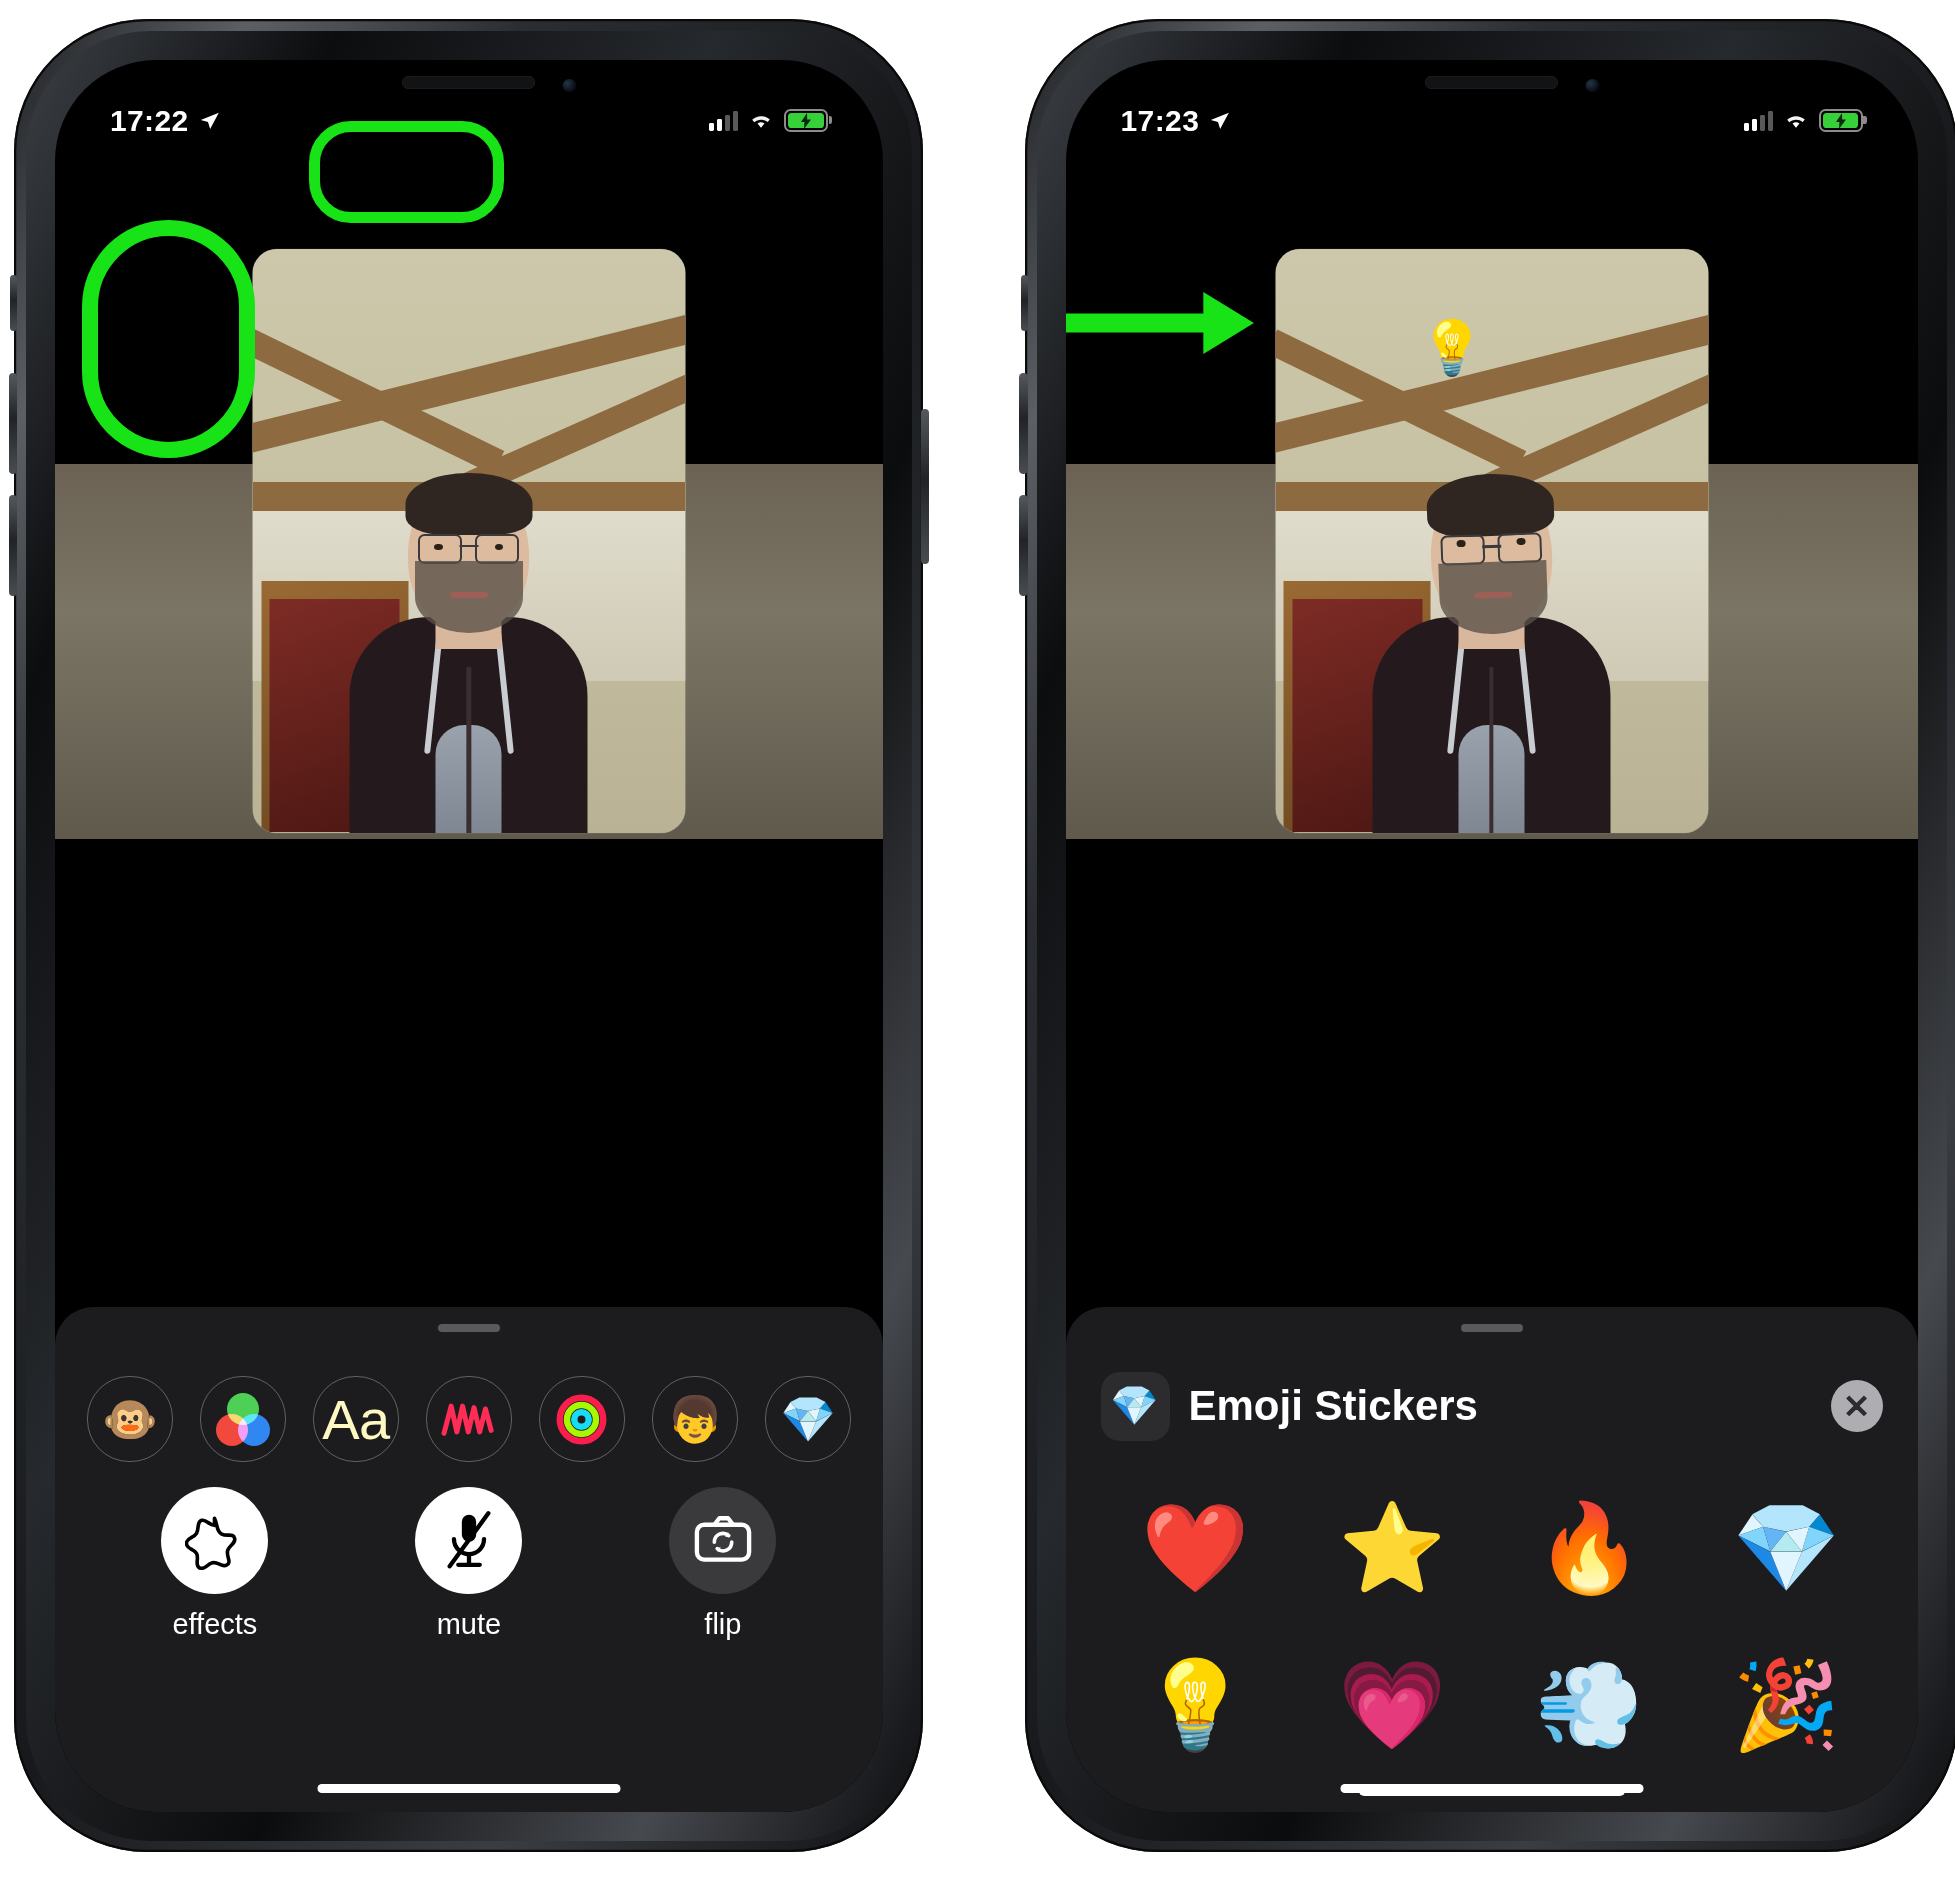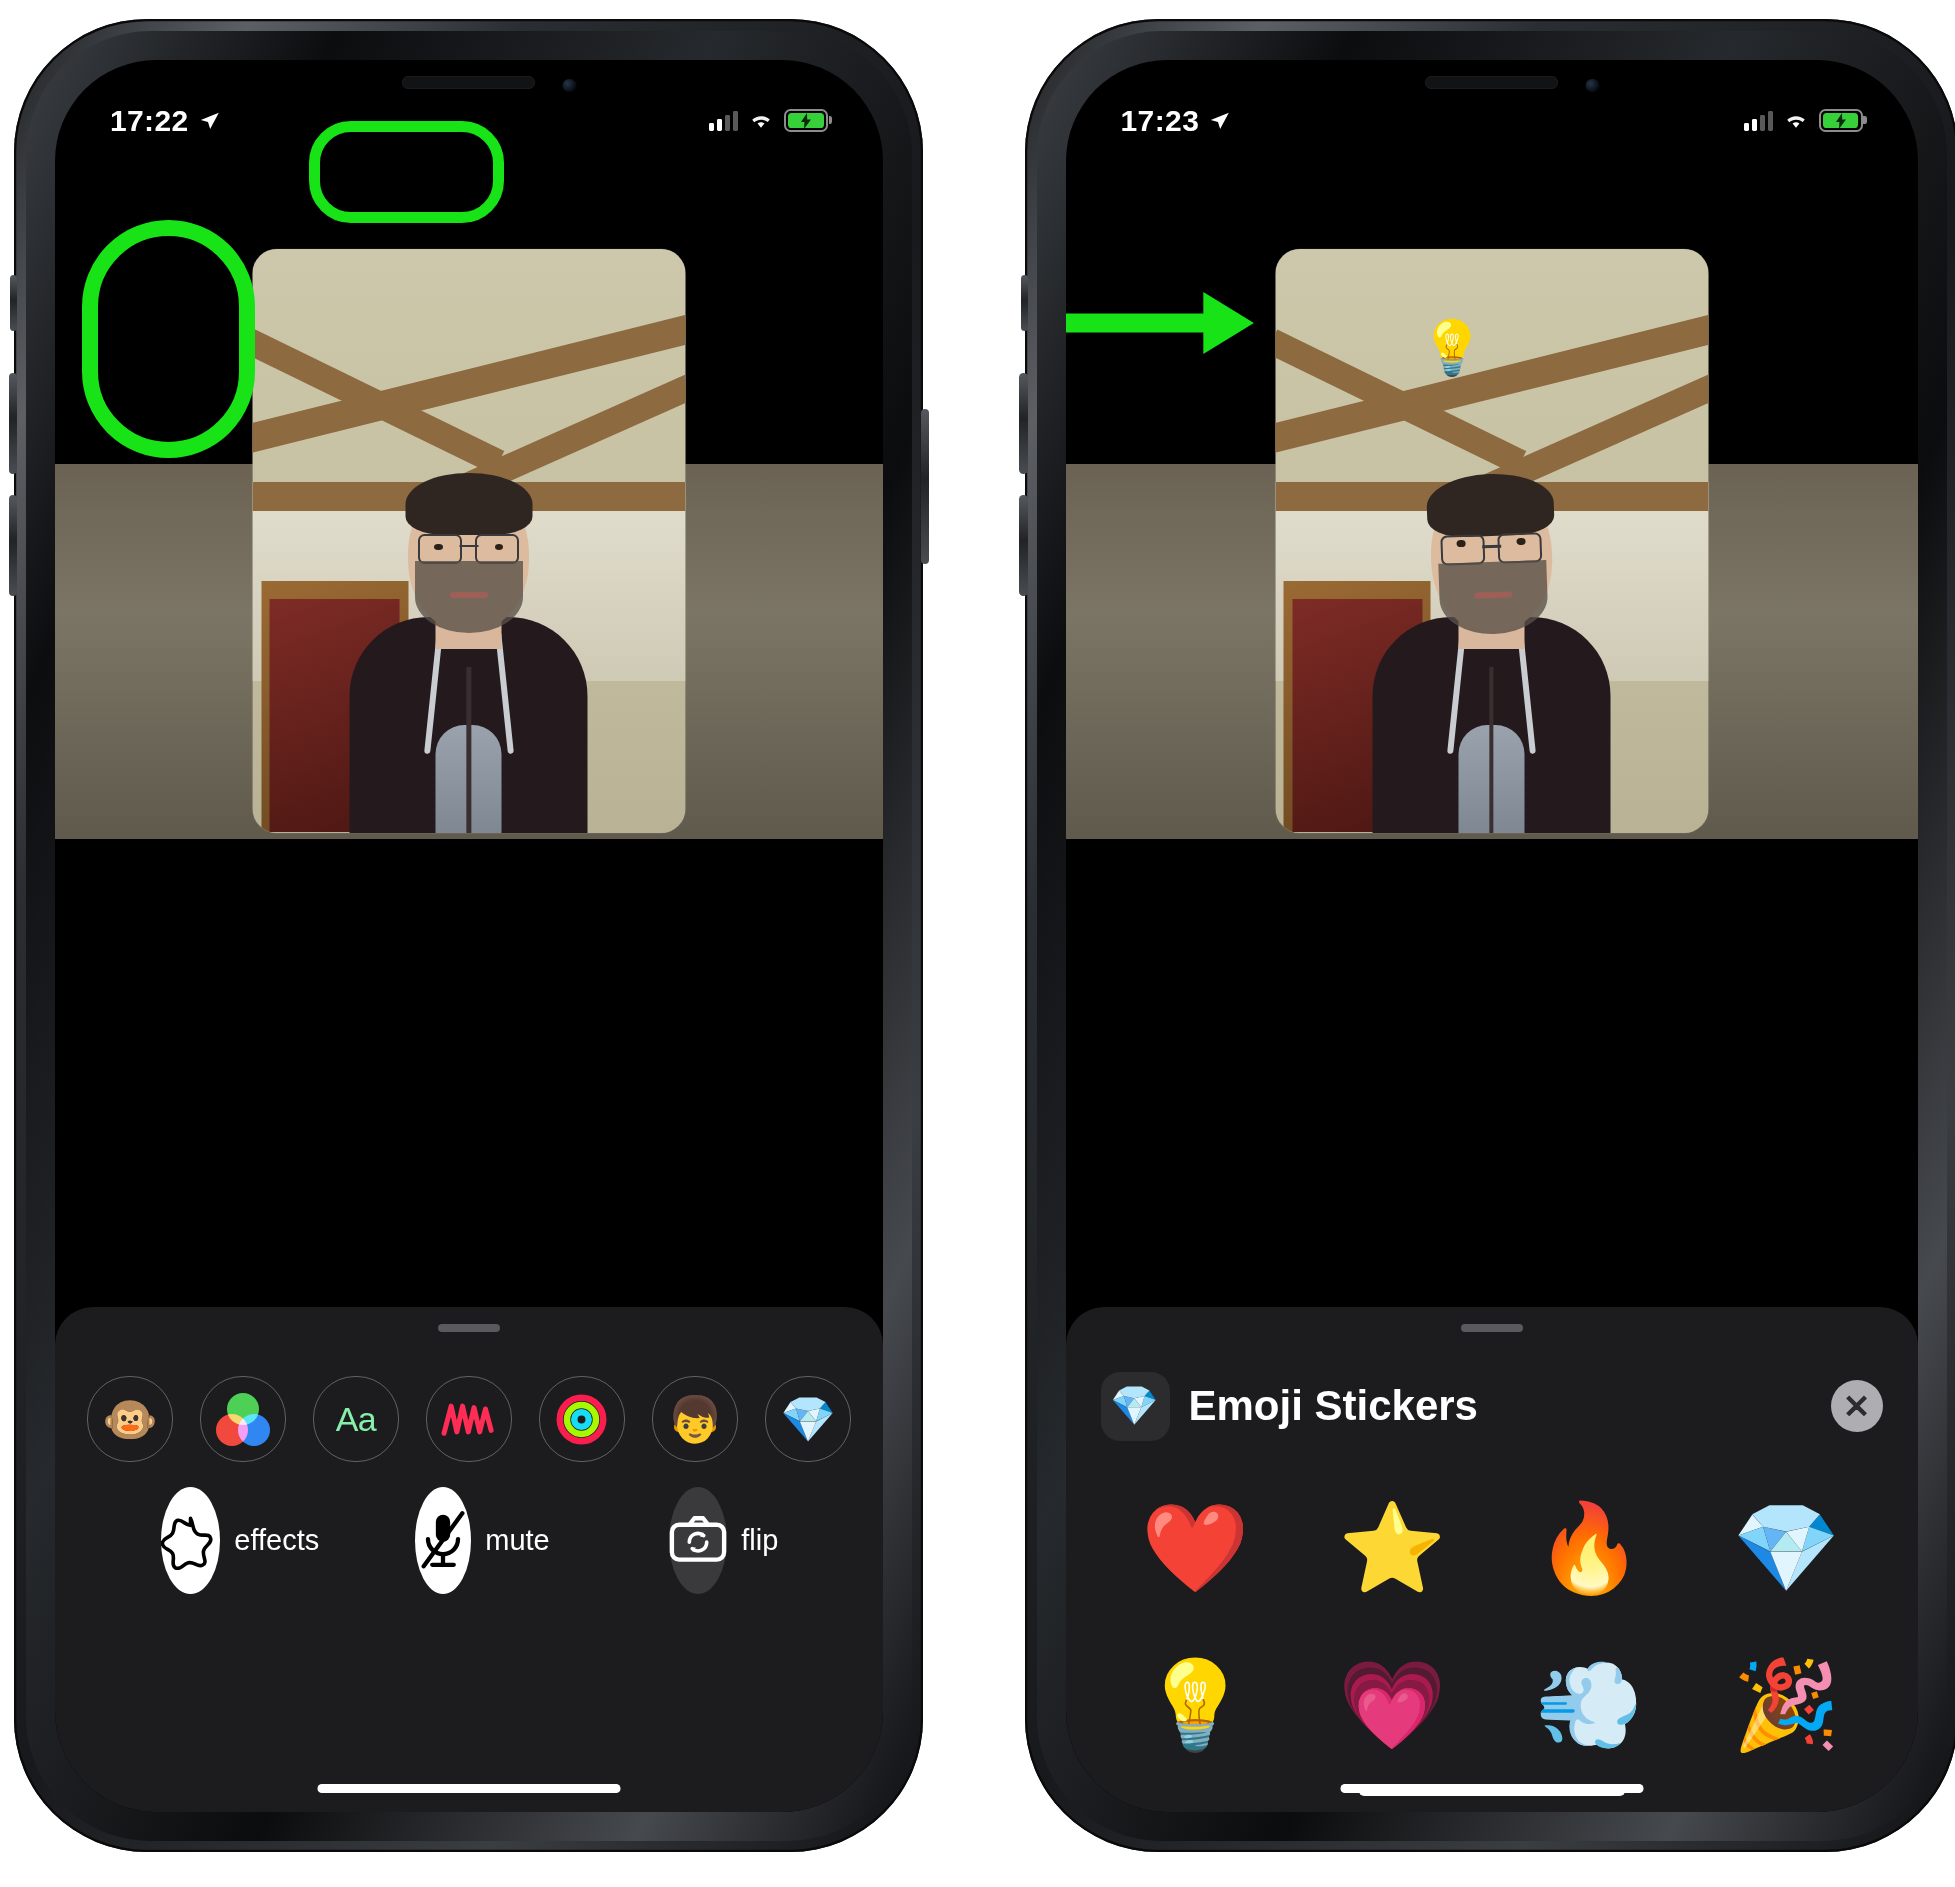--- a/index.html
+++ b/index.html
@@ -103,30 +103,30 @@
   .grabber{position:absolute;left:50%;transform:translateX(-50%);top:17.3px;width:62px;height:8.7px;
     border-radius:4.3px;background:#5a5a5e;}
   .left .sheet{height:505px;}
   .right .sheet{height:505px;}
 
   .fxrow{position:absolute;left:0;right:0;top:69px;height:87px;display:flex;align-items:center;
     padding:0 32px;gap:0;justify-content:space-between;}
   .fxbtn{width:84px;height:84px;border-radius:42px;border:1.4px solid rgba(255,255,255,.30);
     display:flex;align-items:center;justify-content:center;background:transparent;}
   .fxglyph{font-size:45px;line-height:1;}
-  .aa{color:#86efac;font-size:34px;font-weight:400;letter-spacing:-0.7px;}
+  .aa{color:#fef9c3;font-size:56px;font-weight:400;letter-spacing:-0.7px;}
   .venn{position:relative;width:53px;height:53px;}
   .venn span{position:absolute;width:32px;height:32px;border-radius:50%;mix-blend-mode:screen;}
   .venn .g{background:#38c93f;left:10.8px;top:0;}
   .venn .r{background:#f03225;left:0;top:21.6px;}
   .venn .b{background:#1878f0;left:21.6px;top:21.6px;}
 
   .callrow{position:absolute;left:0;right:0;top:180px;display:flex;justify-content:space-around;
     align-items:flex-start;padding:0 33px;}
-  .callitem{display:flex;flex-direction:row;align-items:center;gap:14.4px;width:108px;text-align:right;}
+  .callitem{display:flex;flex-direction:column;align-items:center;gap:14.4px;width:108px;text-align:right;}
   .cbtn{width:107px;height:107px;border-radius:50%;display:flex;align-items:center;justify-content:center;}
   .cbtn.white{background:#fff;}
   .cbtn.grey{background:#3a3a3c;}
   .cbtn.red{background:#ff3b30;}
   .clabel{color:#fff;font-size:29px;}
 
   .homebar{position:absolute;left:50%;transform:translateX(-50%);bottom:19px;width:303px;height:8.7px;
     border-radius:4.3px;background:#fff;z-index:50;}
 
   

